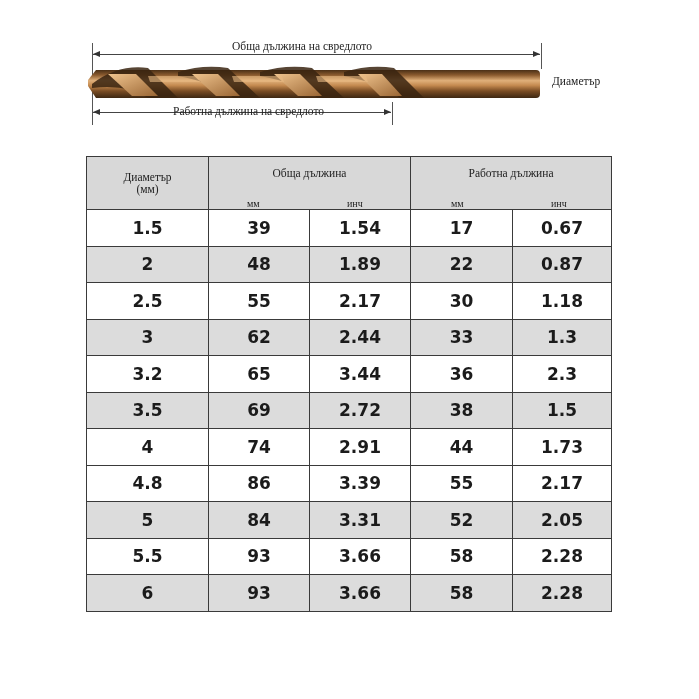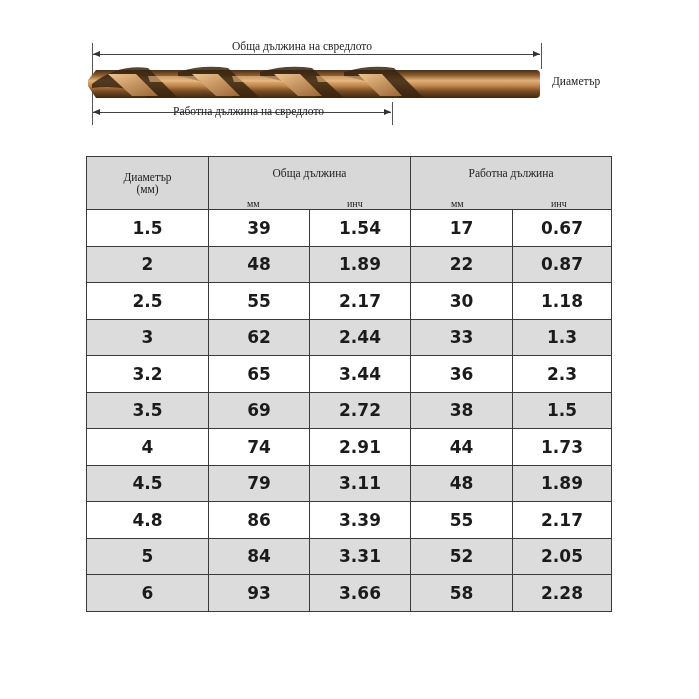--- a/index.html
+++ b/index.html
@@ -169,41 +169,41 @@
         <td>38</td>
         <td>1.5</td>
       </tr>
       <tr class="plain">
         <td>4</td>
         <td>74</td>
         <td>2.91</td>
         <td>44</td>
         <td>1.73</td>
       </tr>
-      <tr class="shaded">
-        <td>4.5</td>
-        <td>79</td>
-        <td>3.11</td>
-        <td>48</td>
-        <td>1.89</td>
-      </tr>
       <tr class="plain">
         <td>4.8</td>
         <td>86</td>
         <td>3.39</td>
         <td>55</td>
         <td>2.17</td>
       </tr>
       <tr class="shaded">
         <td>5</td>
         <td>84</td>
         <td>3.31</td>
         <td>52</td>
         <td>2.05</td>
       </tr>
+      <tr class="plain">
+        <td>5.5</td>
+        <td>93</td>
+        <td>3.66</td>
+        <td>58</td>
+        <td>2.28</td>
+      </tr>
       <tr class="shaded">
         <td>6</td>
         <td>93</td>
         <td>3.66</td>
         <td>58</td>
         <td>2.28</td>
       </tr>
     </tbody>
 </table>
 

